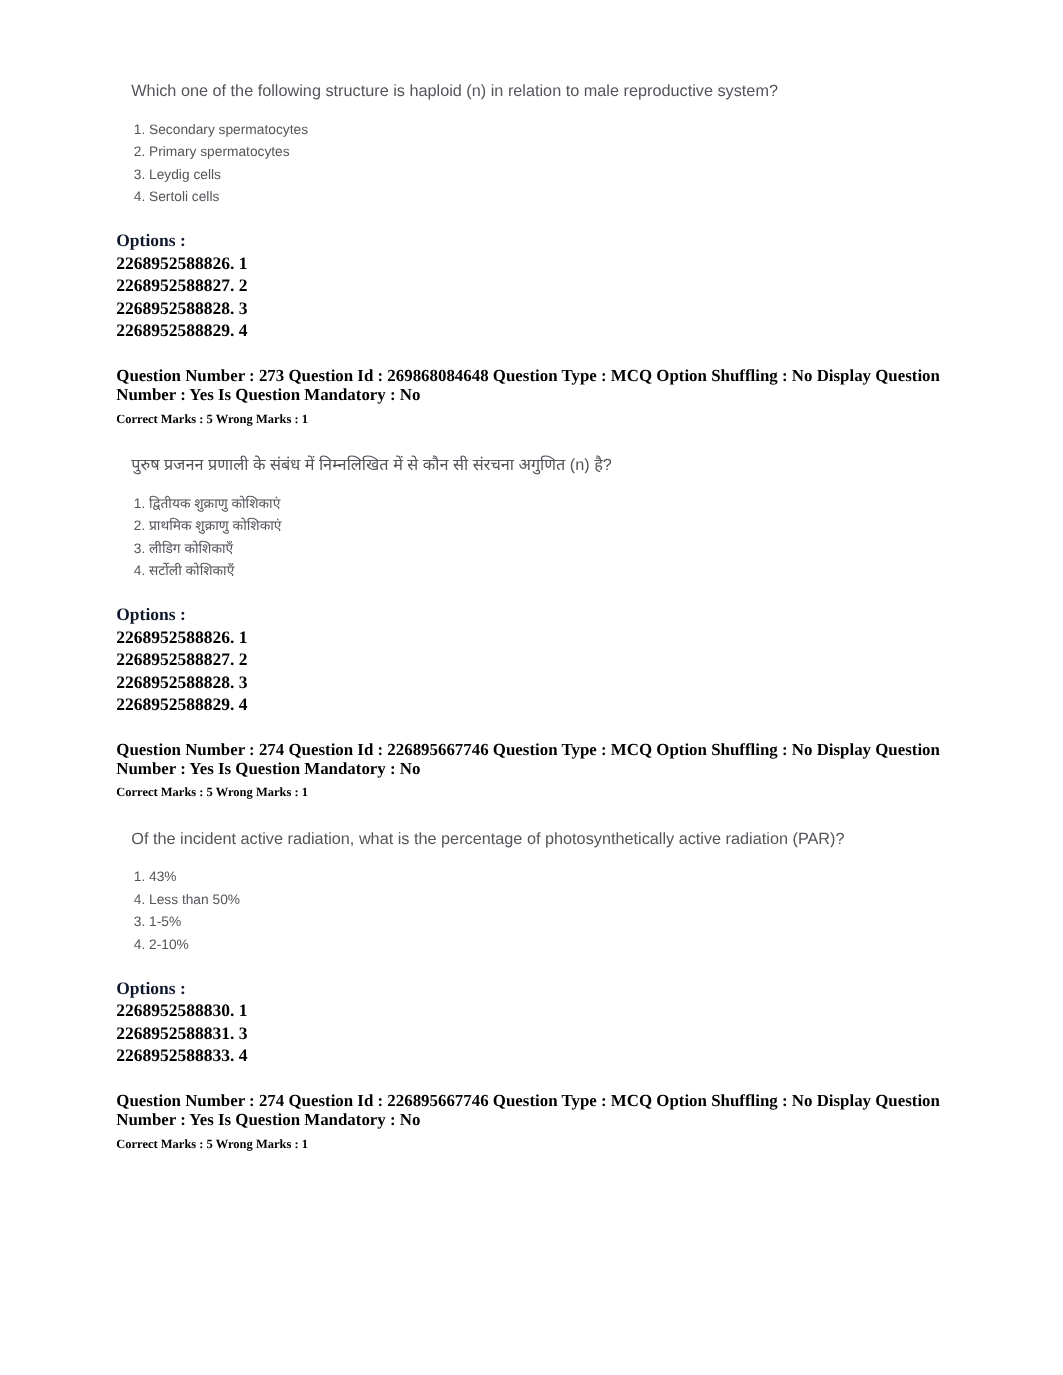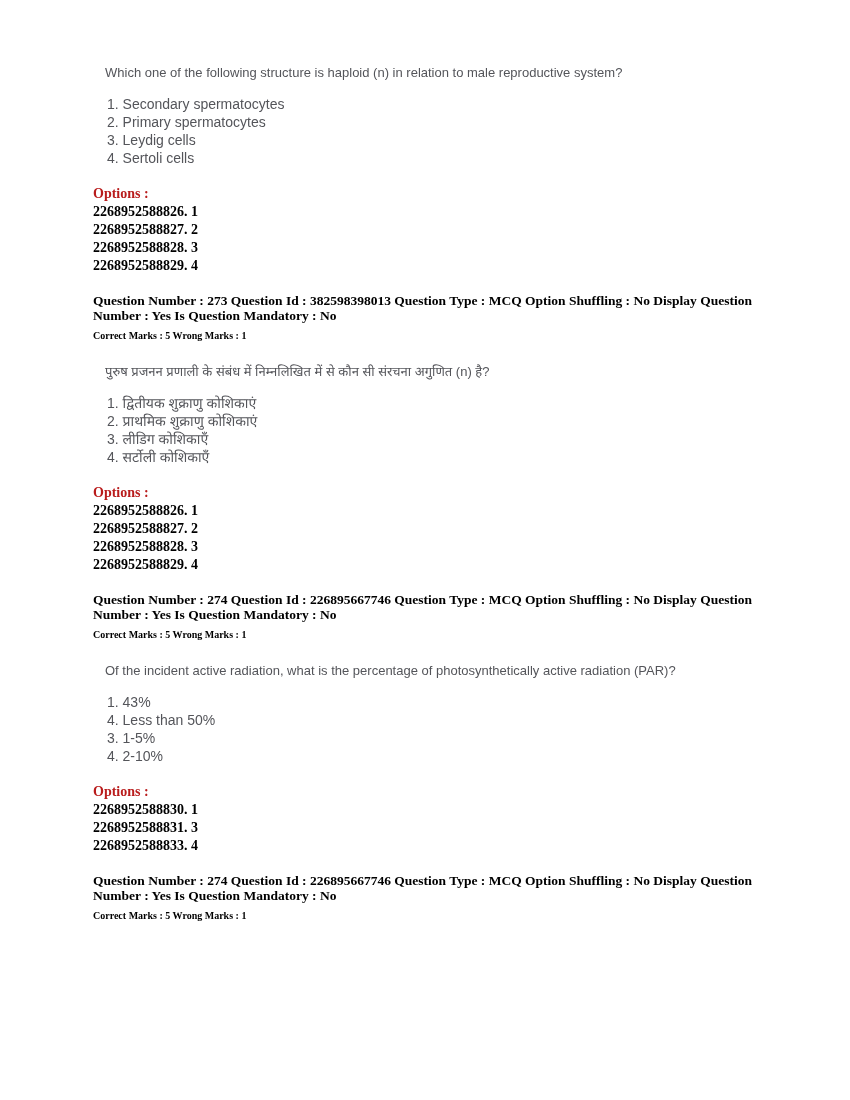--- a/index.html
+++ b/index.html
@@ -23,27 +23,27 @@
     color: #54555a;
     font-family: "Liberation Sans", "DejaVu Sans", sans-serif;
     font-size: 13px;
     line-height: 17px;
     max-width: 640px;
   }
   .q-choices {
     margin: 0 0 18px 14px;
     color: #54555a;
     font-family: "Liberation Sans", "DejaVu Sans", sans-serif;
-    font-size: 14px;
+    font-size: 11px;
   }
   .q-choices .choice { line-height: 18px; }
 
   .options-label {
     margin: 0;
-    color: #b91c1c;
+    color: #0f172a;
     font-family: "Liberation Serif", "DejaVu Serif", serif;
     font-weight: bold;
     font-size: 14px;
     line-height: 18px;
   }
   .option-ids { margin: 0 0 18px 0; }
   .option-ids .option-id {
     color: #000000;
     font-family: "Liberation Serif", "DejaVu Serif", serif;
     font-weight: bold;
@@ -83,21 +83,21 @@
         <div class="choice">3. Leydig cells</div>
         <div class="choice">4. Sertoli cells</div>
       </div>
       <div class="options-label">Options :</div>
       <div class="option-ids">
         <div class="option-id">2268952588826. 1</div>
         <div class="option-id">2268952588827. 2</div>
         <div class="option-id">2268952588828. 3</div>
         <div class="option-id">2268952588829. 4</div>
       </div>
-      <p class="meta">Question Number : 273 Question Id : 382598398013 Question Type : MCQ Option Shuffling : No Display Question Number : Yes Is Question Mandatory : No</p>
+      <p class="meta">Question Number : 273 Question Id : 269868084648 Question Type : MCQ Option Shuffling : No Display Question Number : Yes Is Question Mandatory : No</p>
       <p class="marks">Correct Marks : 5 Wrong Marks : 1</p>
     </section>
 
     <section class="question-block">
       <p class="q-text" lang="hi">पुरुष प्रजनन प्रणाली के संबंध में निम्नलिखित में से कौन सी संरचना अगुणित (n) है?</p>
       <div class="q-choices" lang="hi">
         <div class="choice">1. द्वितीयक शुक्राणु कोशिकाएं</div>
         <div class="choice">2. प्राथमिक शुक्राणु कोशिकाएं</div>
         <div class="choice">3. लीडिग कोशिकाएँ</div>
         <div class="choice">4. सर्टोली कोशिकाएँ</div>

